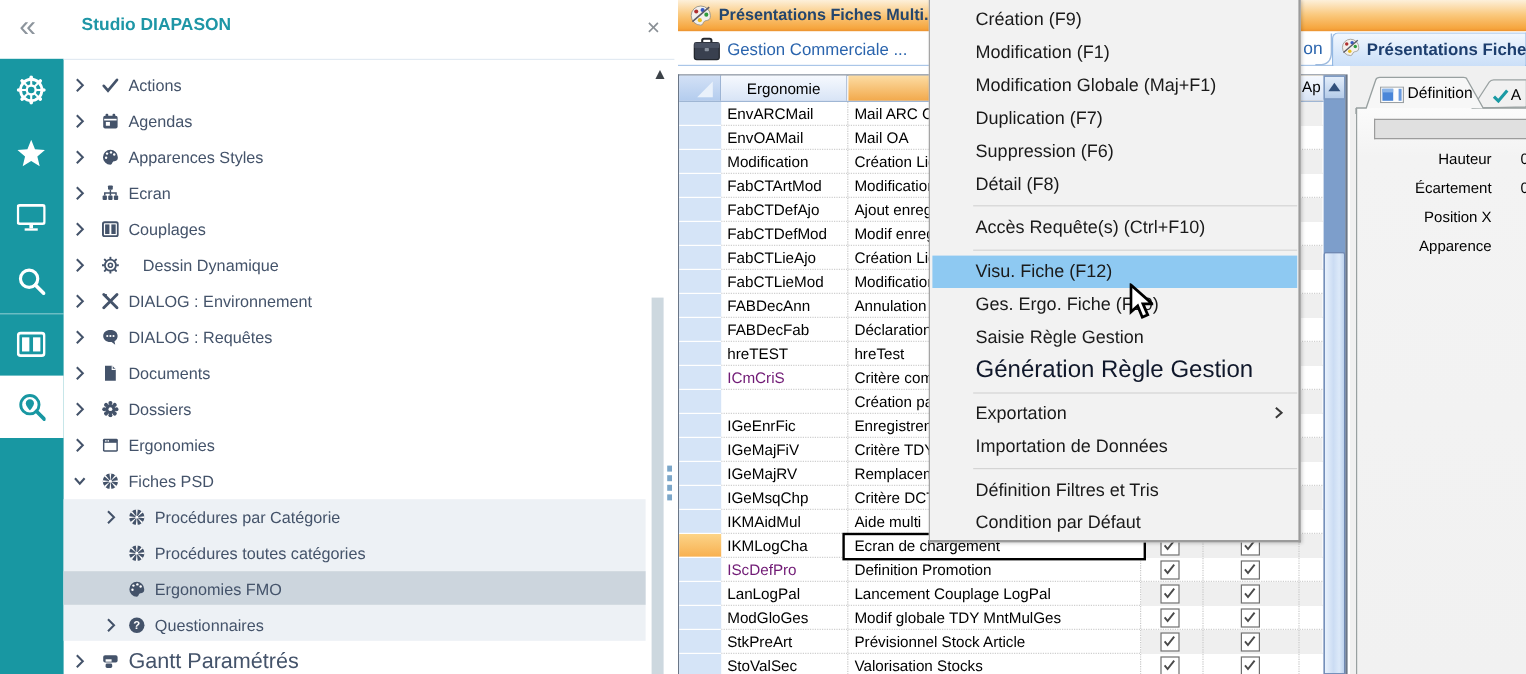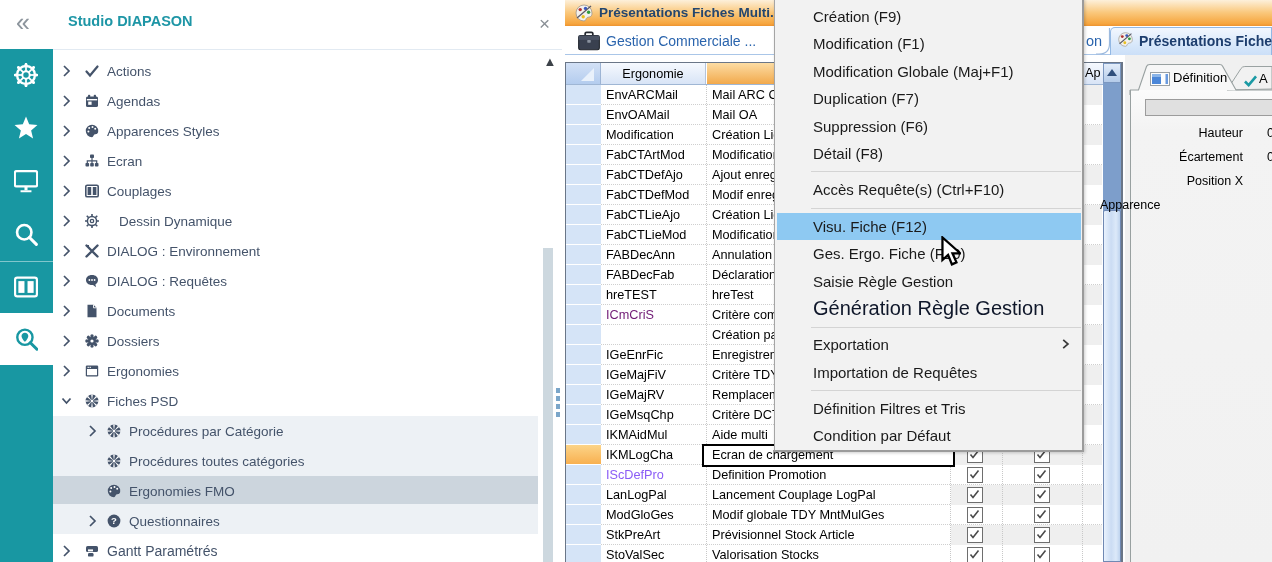--- a/index.html
+++ b/index.html
@@ -272,21 +272,21 @@
 <div class="ab" style="left:61px;top:543px;width:14px;height:16px"><svg width="11" height="16" viewBox="0 0 11 16">
       <path d="M3 3 L8 8 L3 13" stroke="#44536a" stroke-width="1.7" fill="none"></path>
     </svg></div>
 <div class="ab" style="left:85px;top:544px">
     <svg width="14" height="14" viewBox="0 0 14 14" style="display:block">
       <rect x="1" y="2" width="12" height="6" rx="1.6" fill="#44536a"></rect>
       <rect x="3" y="5.4" width="5" height="2" fill="#fff"></rect>
       <rect x="3" y="9" width="5.5" height="3.6" rx="1.2" fill="#44536a"></rect>
     </svg>
   </div>
-<div class="ab vc" style="left:107px;top:541px;height:20px;color:#44536a;font-size:14px;white-space:nowrap">Gantt Paramétrés</div>
+<div class="ab vc" style="left:107px;top:541px;height:20px;color:#44536a;font-size:18px;white-space:nowrap">Gantt Paramétrés</div>
 <div class="ab" style="left:565px;top:0;width:707px;height:26px;background:linear-gradient(#fdf0da,#fac87c 50%,#f6a63f 94%,#f29b36);border-bottom:1px solid #ee9733"></div>
 <div class="ab" style="left:574px;top:3px"><svg width="20" height="20" viewBox="0 0 20 20">
       <path d="M10 2 A8 8 0 1 0 10 18 C12 18 11.6 15.6 13.2 14.6 C14.8 13.6 18 14.8 18 10 A8 8 0 0 0 10 2 Z" fill="#f3f0ec" stroke="#9a968e" stroke-width="0.8"></path>
       <circle cx="6.2" cy="6.6" r="1.7" fill="#b03030"></circle>
       <circle cx="11.5" cy="5.4" r="1.7" fill="#3858c0"></circle>
       <circle cx="14.6" cy="9.2" r="1.7" fill="#2f9c3f"></circle>
       <circle cx="9.2" cy="13.8" r="1.7" fill="#e8c020"></circle>
       <path d="M3 15 L17 3" stroke="#5a5a66" stroke-width="1.3"></path>
     </svg></div>
 <div class="ab vc" style="left:599px;top:0;height:25px;color:#24466e;font-size:13.5px;font-weight:bold;white-space:nowrap">Présentations Fiches Multi...</div>
@@ -554,21 +554,21 @@
 <div class="ab" style="left:967px;top:447px;width:16px;height:16px;background:#fff;border:1px solid #6e6e6e"></div>
 <div class="ab" style="left:968px;top:446px"><svg width="13" height="15" viewBox="0 0 13 15">
       <path d="M2.5 8.5 L5 11.5 L10.5 4.5" stroke="#4a4a4a" stroke-width="1.6" fill="none"></path>
     </svg></div>
 <div class="ab" style="left:1034px;top:447px;width:16px;height:16px;background:#fff;border:1px solid #6e6e6e"></div>
 <div class="ab" style="left:1035px;top:446px"><svg width="13" height="15" viewBox="0 0 13 15">
       <path d="M2.5 8.5 L5 11.5 L10.5 4.5" stroke="#4a4a4a" stroke-width="1.6" fill="none"></path>
     </svg></div>
 <div class="ab" style="left:601px;top:465px;width:501px;height:20px;background:#ffffff;border-bottom:1px dotted #cfcfcf"></div>
 <div class="ab" style="left:566px;top:465px;width:35px;height:20px;background:#d5e4f7;border-bottom:1px solid #fff"></div>
-<div class="ab vc" style="left:606px;top:465px;width:96px;height:20px;color:#8b5cf6;font-size:12.7px;white-space:nowrap;overflow:hidden">IScDefPro</div>
+<div class="ab vc" style="left:606px;top:465px;width:96px;height:20px;color:#701a75;font-size:12.7px;white-space:nowrap;overflow:hidden">IScDefPro</div>
 <div class="ab vc" style="left:712px;top:465px;width:232px;height:20px;color:#000;font-size:12.7px;white-space:nowrap;overflow:hidden">Definition Promotion</div>
 <div class="ab" style="left:967px;top:467px;width:16px;height:16px;background:#fff;border:1px solid #6e6e6e"></div>
 <div class="ab" style="left:968px;top:466px"><svg width="13" height="15" viewBox="0 0 13 15">
       <path d="M2.5 8.5 L5 11.5 L10.5 4.5" stroke="#4a4a4a" stroke-width="1.6" fill="none"></path>
     </svg></div>
 <div class="ab" style="left:1034px;top:467px;width:16px;height:16px;background:#fff;border:1px solid #6e6e6e"></div>
 <div class="ab" style="left:1035px;top:466px"><svg width="13" height="15" viewBox="0 0 13 15">
       <path d="M2.5 8.5 L5 11.5 L10.5 4.5" stroke="#4a4a4a" stroke-width="1.6" fill="none"></path>
     </svg></div>
 <div class="ab" style="left:601px;top:485px;width:501px;height:20px;background:#ffffff;border-bottom:1px dotted #cfcfcf"></div>
@@ -647,21 +647,21 @@
 <div class="ab vc" style="left:1173px;top:66px;height:22px;color:#000;font-size:13px">Définition</div>
 <div class="ab" style="left:1243px;top:73px"><svg width="15" height="12" viewBox="0 0 15 13">
       <path d="M1.5 7 L5.5 11 L13.5 1.5" stroke="#1a9aa4" stroke-width="2.8" fill="none"></path>
     </svg></div>
 <div class="ab vc" style="left:1259px;top:68px;height:20px;color:#000;font-size:13px">A</div>
 <div class="ab" style="left:1130px;top:90px;width:1px;height:472px;background:#98a0a0"></div>
 <div class="ab" style="left:1145px;top:99px;width:127px;height:17px;background:#e0e0e0;border:1px solid #9c9c9c;border-right:none"></div>
 <div class="ab" style="left:1100px;top:124px;width:143px;height:18px;text-align:right;color:#000;font-size:12.5px;line-height:18px">Hauteur</div>
 <div class="ab" style="left:1100px;top:148px;width:143px;height:18px;text-align:right;color:#000;font-size:12.5px;line-height:18px">Écartement</div>
 <div class="ab" style="left:1100px;top:172px;width:143px;height:18px;text-align:right;color:#000;font-size:12.5px;line-height:18px">Position X</div>
-<div class="ab" style="left:1100px;top:196px;width:143px;height:18px;color:#000;font-size:12.5px;line-height:18px">Apparence</div>
+<div class="ab" style="left:1100px;top:196px;width:143px;height:18px;text-align:right;color:#000;font-size:12.5px;line-height:18px">Apparence</div>
 <div class="ab" style="left:1267px;top:124px;width:10px;height:18px;color:#000;font-size:12.5px;line-height:18px">0</div>
 <div class="ab" style="left:1267px;top:148px;width:10px;height:18px;color:#000;font-size:12.5px;line-height:18px">0</div>
 <div class="ab" style="left:774px;top:-2px;width:310px;height:454px;background:#f2f2f2;border:1px solid #a5a5a5;border-right:2px solid #9b9b9b;border-bottom:2px solid #9b9b9b;box-shadow:1px 1px 3px rgba(0,0,0,0.2)"></div>
 <div class="ab vc" style="left:813px;top:5px;height:22px;color:#1a1a1a;font-size:15px;white-space:nowrap">Création (F9)</div>
 <div class="ab vc" style="left:813px;top:32.5px;height:22px;color:#1a1a1a;font-size:15px;white-space:nowrap">Modification (F1)</div>
 <div class="ab vc" style="left:813px;top:60px;height:22px;color:#1a1a1a;font-size:15px;white-space:nowrap">Modification Globale (Maj+F1)</div>
 <div class="ab vc" style="left:813px;top:87.5px;height:22px;color:#1a1a1a;font-size:15px;white-space:nowrap">Duplication (F7)</div>
 <div class="ab vc" style="left:813px;top:115px;height:22px;color:#1a1a1a;font-size:15px;white-space:nowrap">Suppression (F6)</div>
 <div class="ab vc" style="left:813px;top:142.5px;height:22px;color:#1a1a1a;font-size:15px;white-space:nowrap">Détail (F8)</div>
 <div class="ab" style="left:811px;top:170.5px;width:270px;height:1px;background:#d4d4d4"></div>
@@ -670,18 +670,18 @@
 <div class="ab" style="left:777px;top:212.5px;width:304px;height:27px;background:#8ec9f2"></div>
 <div class="ab vc" style="left:813px;top:215px;height:22px;color:#1a1a1a;font-size:15px;white-space:nowrap">Visu. Fiche (F12)</div>
 <div class="ab vc" style="left:813px;top:242.5px;height:22px;color:#1a1a1a;font-size:15px;white-space:nowrap">Ges. Ergo. Fiche (F10)</div>
 <div class="ab vc" style="left:813px;top:270px;height:22px;color:#1a1a1a;font-size:15px;white-space:nowrap">Saisie Règle Gestion</div>
 <div class="ab vc" style="left:813px;top:297.5px;height:22px;color:#0f172a;font-size:20px;white-space:nowrap">Génération Règle Gestion</div>
 <div class="ab" style="left:811px;top:326.5px;width:270px;height:1px;background:#d4d4d4"></div>
 <div class="ab vc" style="left:813px;top:333px;height:22px;color:#1a1a1a;font-size:15px;white-space:nowrap">Exportation</div>
 <div class="ab" style="left:1061px;top:337px"><svg width="9" height="14" viewBox="0 0 9 14">
       <path d="M2.2 2.8 L7 7 L2.2 11.2" stroke="#3a3a3a" stroke-width="1.7" fill="none"></path>
     </svg></div>
-<div class="ab vc" style="left:813px;top:361px;height:22px;color:#1a1a1a;font-size:15px;white-space:nowrap">Importation de Requêtes</div>
+<div class="ab vc" style="left:813px;top:361px;height:22px;color:#1a1a1a;font-size:15px;white-space:nowrap">Importation de Données</div>
 <div class="ab" style="left:811px;top:390px;width:270px;height:1px;background:#d4d4d4"></div>
 <div class="ab vc" style="left:813px;top:397px;height:22px;color:#1a1a1a;font-size:15px;white-space:nowrap">Définition Filtres et Tris</div>
 <div class="ab vc" style="left:813px;top:424.5px;height:22px;color:#1a1a1a;font-size:15px;white-space:nowrap">Condition par Défaut</div>
 <div class="ab" style="left:941px;top:236px"><svg width="20" height="30" viewBox="0 0 11 16.5">
       <path d="M0.8 0.8 L0.8 13.2 L3.9 10.4 L6 15.6 L8.5 14.5 L6.3 9.5 L10.6 9.5 Z" fill="#fff" stroke="#000" stroke-width="1.25" stroke-linejoin="miter"></path>
     </svg></div>
 </body></html>

